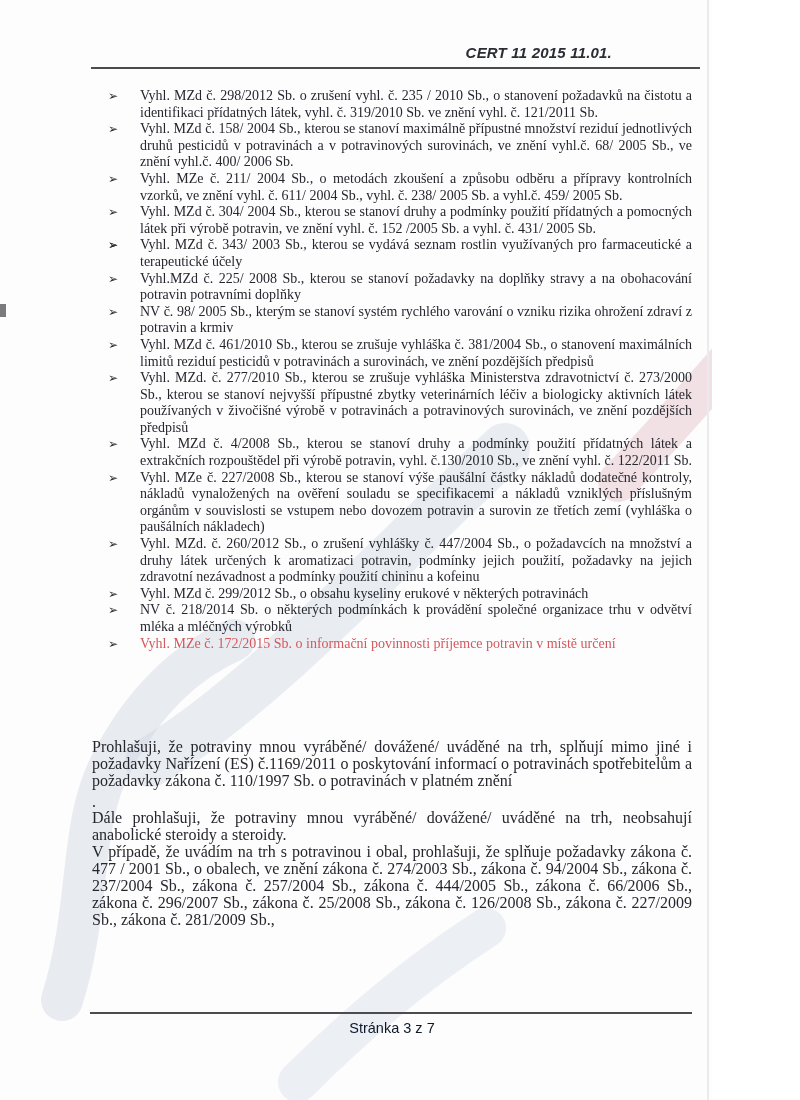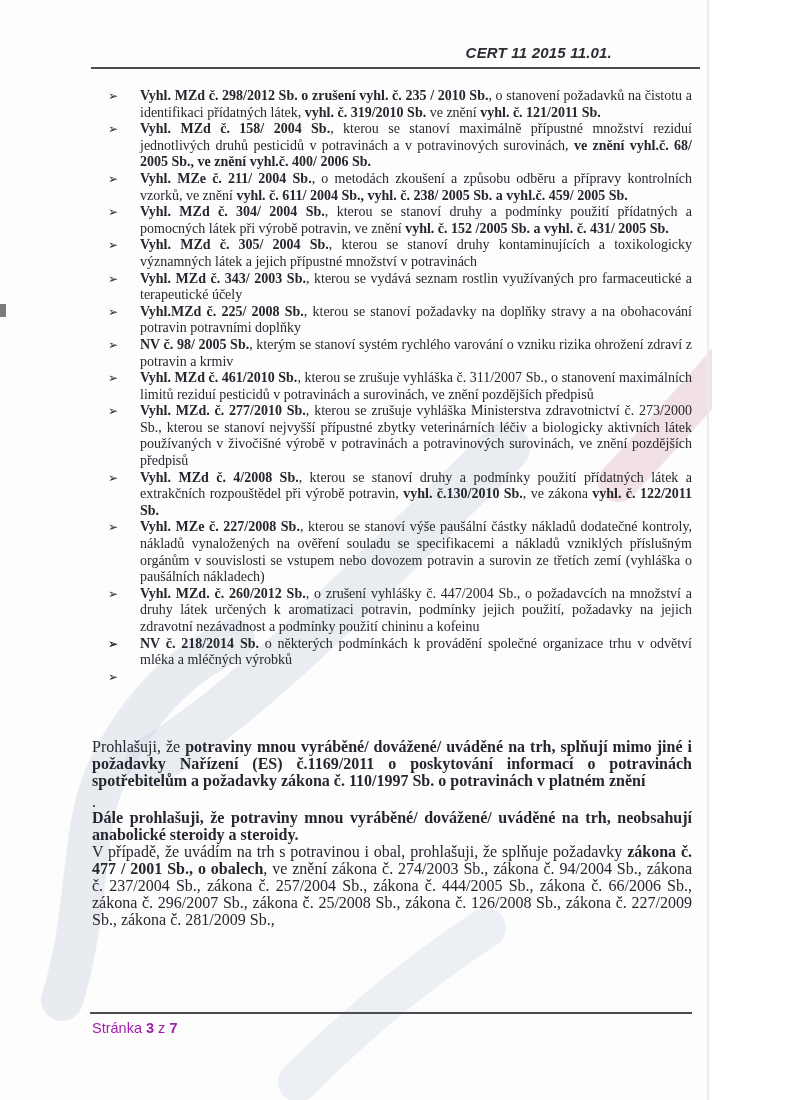--- a/index.html
+++ b/index.html
@@ -18,36 +18,36 @@
     position:absolute;top:44px;right:100px;z-index:1;
     font-family:"Liberation Sans", sans-serif;
     font-style:italic;font-weight:600;font-size:15px;color:#2b2d33;
     letter-spacing:.2px;
   }
   .hdr-rule{position:absolute;top:67px;left:91px;width:609px;height:2px;background:#4b4b50;z-index:1;}
   .ftr-rule{position:absolute;top:1012px;left:90px;width:602px;height:2px;background:#4b4b50;z-index:1;}
   .ftr{
     position:absolute;top:1020px;left:92px;width:600px;z-index:1;
     font-family:"Liberation Sans", sans-serif;
-    font-size:14.5px;color:#a21caf;text-align:left;
+    font-size:14.5px;color:#0f172a;text-align:center;
   }
   .reg-list{
     position:absolute;top:88px;left:92px;width:600px;z-index:1;
     margin:0;padding:0;list-style:none;
     font-size:14px;line-height:16.6px;
   }
   .reg-item{position:relative;padding-left:48px;text-align:justify;}
   .reg-item .bullet{position:absolute;left:16px;top:0;font-size:12px;color:#2a2b31;}
   .reg-item.red{color:var(--red,#d4585c);}
   .paras{position:absolute;top:738px;left:92px;width:600px;z-index:1;font-size:16px;line-height:17px;}
   .para{margin:0;text-align:justify;}
   .para.p-exceptions{margin-top:20px;}
   .para.p-dot{margin-top:6px;line-height:14px;text-align:left;}
   .para.p-packaging{}
-  .b{font-weight:700;}
+  .b{font-weight:400;}
 </style>
 </head>
 <body>
 
 <div class="page" style="--ink: #26272e; --red: #d4585c;">
 
   <svg class="watermark" width="800" height="1100" viewBox="0 0 800 1100" aria-hidden="true">
     <g fill="none" stroke-linecap="round">
       <path d="M 62 1000 C 92 905, 78 825, 112 762 C 142 704, 184 662, 234 640" stroke="#cfd7e2" stroke-width="42" opacity="0.45"></path>
       <path d="M 150 762 C 255 700, 380 565, 505 448" stroke="#ccd5e0" stroke-width="50" opacity="0.42"></path>
@@ -61,32 +61,32 @@
   <div class="scan-mark"></div>
 
   <div class="hdr">CERT 11 2015 11.01.</div>
   <div class="hdr-rule"></div>
 
   <ul class="reg-list">
       <li class="reg-item"><span class="bullet">➢</span><span><span class="b">Vyhl. MZd č. 298/2012 Sb. o zrušení vyhl. č. 235 / 2010 Sb.</span><span>, o stanovení požadavků na čistotu a identifikaci přídatných látek, </span><span class="b">vyhl. č. 319/2010 Sb.</span><span> ve znění </span><span class="b">vyhl. č. 121/2011 Sb.</span></span></li>
       <li class="reg-item"><span class="bullet">➢</span><span><span class="b">Vyhl. MZd č. 158/ 2004 Sb.</span><span>, kterou se stanoví maximálně přípustné množství reziduí jednotlivých druhů pesticidů v potravinách a v potravinových surovinách, </span><span class="b">ve znění vyhl.č. 68/ 2005 Sb., ve znění vyhl.č. 400/ 2006 Sb.</span></span></li>
       <li class="reg-item"><span class="bullet">➢</span><span><span class="b">Vyhl. MZe č. 211/ 2004 Sb.</span><span>, o metodách zkoušení a způsobu odběru a přípravy kontrolních vzorků, ve znění </span><span class="b">vyhl. č. 611/ 2004 Sb., vyhl. č. 238/ 2005 Sb. a vyhl.č. 459/ 2005 Sb.</span></span></li>
       <li class="reg-item"><span class="bullet">➢</span><span><span class="b">Vyhl. MZd č. 304/ 2004 Sb.</span><span>, kterou se stanoví druhy a podmínky použití přídatných a pomocných látek při výrobě potravin, ve znění </span><span class="b">vyhl. č. 152 /2005 Sb. a vyhl. č. 431/ 2005 Sb.</span></span></li>
-      <li class="reg-item"><span class="bullet">➢</span><span><span class="b">Vyhl. MZd č. 305/ 2004 Sb.</span><span>, kterou se stanoví druhy kontaminujících a toxikologicky významných látek a jejich přípustné množství v potravinách</span></span></li>
+      <li class="reg-item"><span class="bullet">➢</span></li>
       <li class="reg-item"><span class="bullet">➢</span><span><span class="b">Vyhl. MZd č. 343/ 2003 Sb.</span><span>, kterou se vydává seznam rostlin využívaných pro farmaceutické a terapeutické účely</span></span></li>
       <li class="reg-item"><span class="bullet">➢</span><span><span class="b">Vyhl.MZd č. 225/ 2008 Sb.</span><span>, kterou se stanoví požadavky na doplňky stravy a na obohacování potravin potravními doplňky</span></span></li>
       <li class="reg-item"><span class="bullet">➢</span><span><span class="b">NV č. 98/ 2005 Sb.</span><span>, kterým se stanoví systém rychlého varování o vzniku rizika ohrožení zdraví z potravin a krmiv</span></span></li>
-      <li class="reg-item"><span class="bullet">➢</span><span><span class="b">Vyhl. MZd č. 461/2010 Sb.</span><span>, kterou se zrušuje vyhláška č. 311/2007 Sb., o stanovení maximálních limitů reziduí pesticidů v potravinách a surovinách, ve znění pozdějších předpisů</span></span></li>
+      <li class="reg-item"><span class="bullet">➢</span><span><span class="b">Vyhl. MZd č. 461/2010 Sb.</span><span>, kterou se zrušuje vyhláška č. 381/2004 Sb., o stanovení maximálních limitů reziduí pesticidů v potravinách a surovinách, ve znění pozdějších předpisů</span></span></li>
       <li class="reg-item"><span class="bullet">➢</span><span><span class="b">Vyhl. MZd. č. 277/2010 Sb.</span><span>, kterou se zrušuje vyhláška Ministerstva zdravotnictví č. 273/2000 Sb., kterou se stanoví nejvyšší přípustné zbytky veterinárních léčiv a biologicky aktivních látek používaných v živočišné výrobě v potravinách a potravinových surovinách, ve znění pozdějších předpisů</span></span></li>
-      <li class="reg-item"><span class="bullet">➢</span><span><span class="b">Vyhl. MZd č. 4/2008 Sb.</span><span>, kterou se stanoví druhy a podmínky použití přídatných látek a extrakčních rozpouštědel při výrobě potravin, </span><span class="b">vyhl. č.130/2010 Sb.</span><span>, ve zákona </span><span class="b">vyhl. č. 122/2011 Sb.</span></span></li>
+      <li class="reg-item"><span class="bullet">➢</span><span><span class="b">Vyhl. MZd č. 4/2008 Sb.</span><span>, kterou se stanoví druhy a podmínky použití přídatných látek a extrakčních rozpouštědel při výrobě potravin, </span><span class="b">vyhl. č.130/2010 Sb.</span><span>, ve znění </span><span class="b">vyhl. č. 122/2011 Sb.</span></span></li>
       <li class="reg-item"><span class="bullet">➢</span><span><span class="b">Vyhl. MZe č. 227/2008 Sb.</span><span>, kterou se stanoví výše paušální částky nákladů dodatečné kontroly, nákladů vynaložených na ověření souladu se specifikacemi a nákladů vzniklých příslušným orgánům v souvislosti se vstupem nebo dovozem potravin a surovin ze třetích zemí (vyhláška o paušálních nákladech)</span></span></li>
       <li class="reg-item"><span class="bullet">➢</span><span><span class="b">Vyhl. MZd. č. 260/2012 Sb.</span><span>, o zrušení vyhlášky č. 447/2004 Sb., o požadavcích na množství a druhy látek určených k aromatizaci potravin, podmínky jejich použití, požadavky na jejich zdravotní nezávadnost a podmínky použití chininu a kofeinu</span></span></li>
-      <li class="reg-item"><span class="bullet">➢</span></li>
+      <li class="reg-item"><span class="bullet">➢</span><span><span class="b">Vyhl. MZd č. 299/2012 Sb.</span><span>, o obsahu kyseliny erukové v některých potravinách</span></span></li>
       <li class="reg-item"><span class="bullet">➢</span><span><span class="b">NV č. 218/2014 Sb.</span><span> o některých podmínkách k provádění společné organizace trhu v odvětví mléka a mléčných výrobků</span></span></li>
-      <li class="reg-item red"><span class="bullet">➢</span></li>
+      <li class="reg-item red"><span class="bullet">➢</span><span><span class="b">Vyhl. MZe č. 172/2015 Sb.</span><span> o informační povinnosti příjemce potravin v místě určení</span></span></li>
     </ul>
 
   <div class="paras">
     <p class="para p-foods"><span>Prohlašuji, že </span><span class="b">potraviny mnou vyráběné/ dovážené/ uváděné na trh, splňují mimo jiné i požadavky Nařízení (ES) č.1169/2011 o poskytování informací o potravinách spotřebitelům a požadavky zákona č. 110/1997 Sb. o potravinách v platném znění</span></p>
     <p class="para p-dot">.</p>
     <p class="para p-steroids"><span class="b">Dále prohlašuji, že potraviny mnou vyráběné/ dovážené/ uváděné na trh, neobsahují anabolické steroidy a steroidy.</span></p>
     <p class="para p-packaging"><span>V případě, že uvádím na trh s potravinou i obal, prohlašuji, že splňuje požadavky </span><span class="b">zákona č. 477 / 2001 Sb., o obalech</span><span>, ve znění zákona č. 274/2003 Sb., zákona č. 94/2004 Sb., zákona č. 237/2004 Sb., zákona č. 257/2004 Sb., zákona č. 444/2005 Sb., zákona č. 66/2006 Sb., zákona č. 296/2007 Sb., zákona č. 25/2008 Sb., zákona č. 126/2008 Sb., zákona č. 227/2009 Sb., zákona č. 281/2009 Sb.,</span></p>
   </div>
 
   <div class="ftr-rule"></div>

